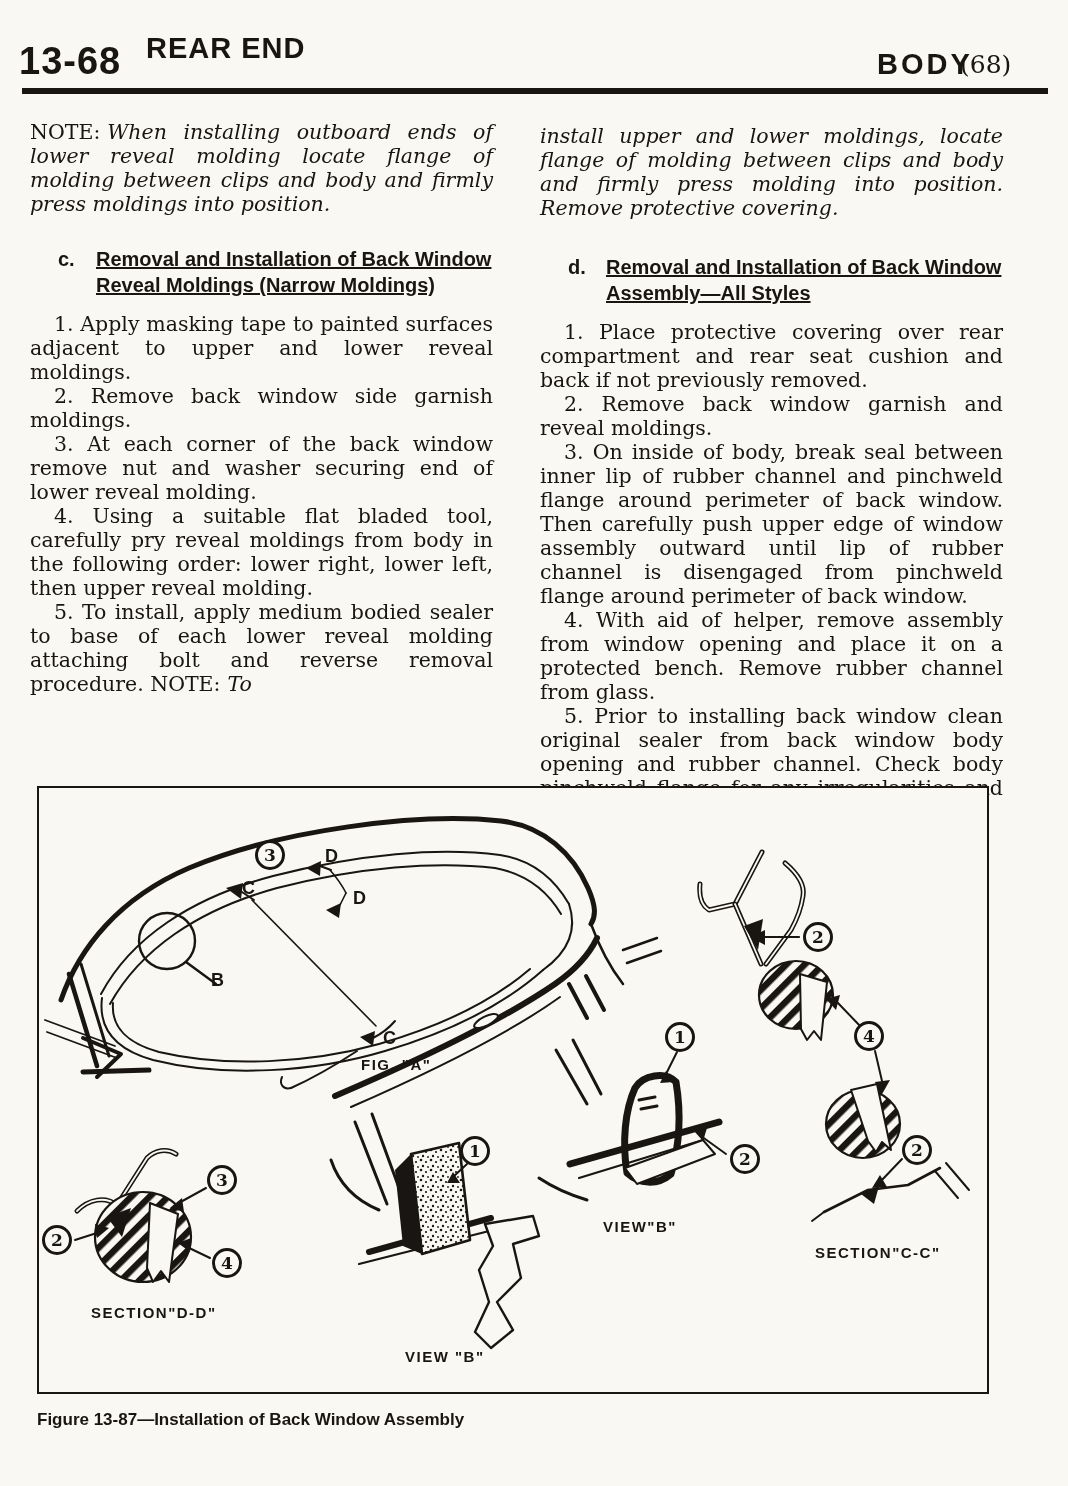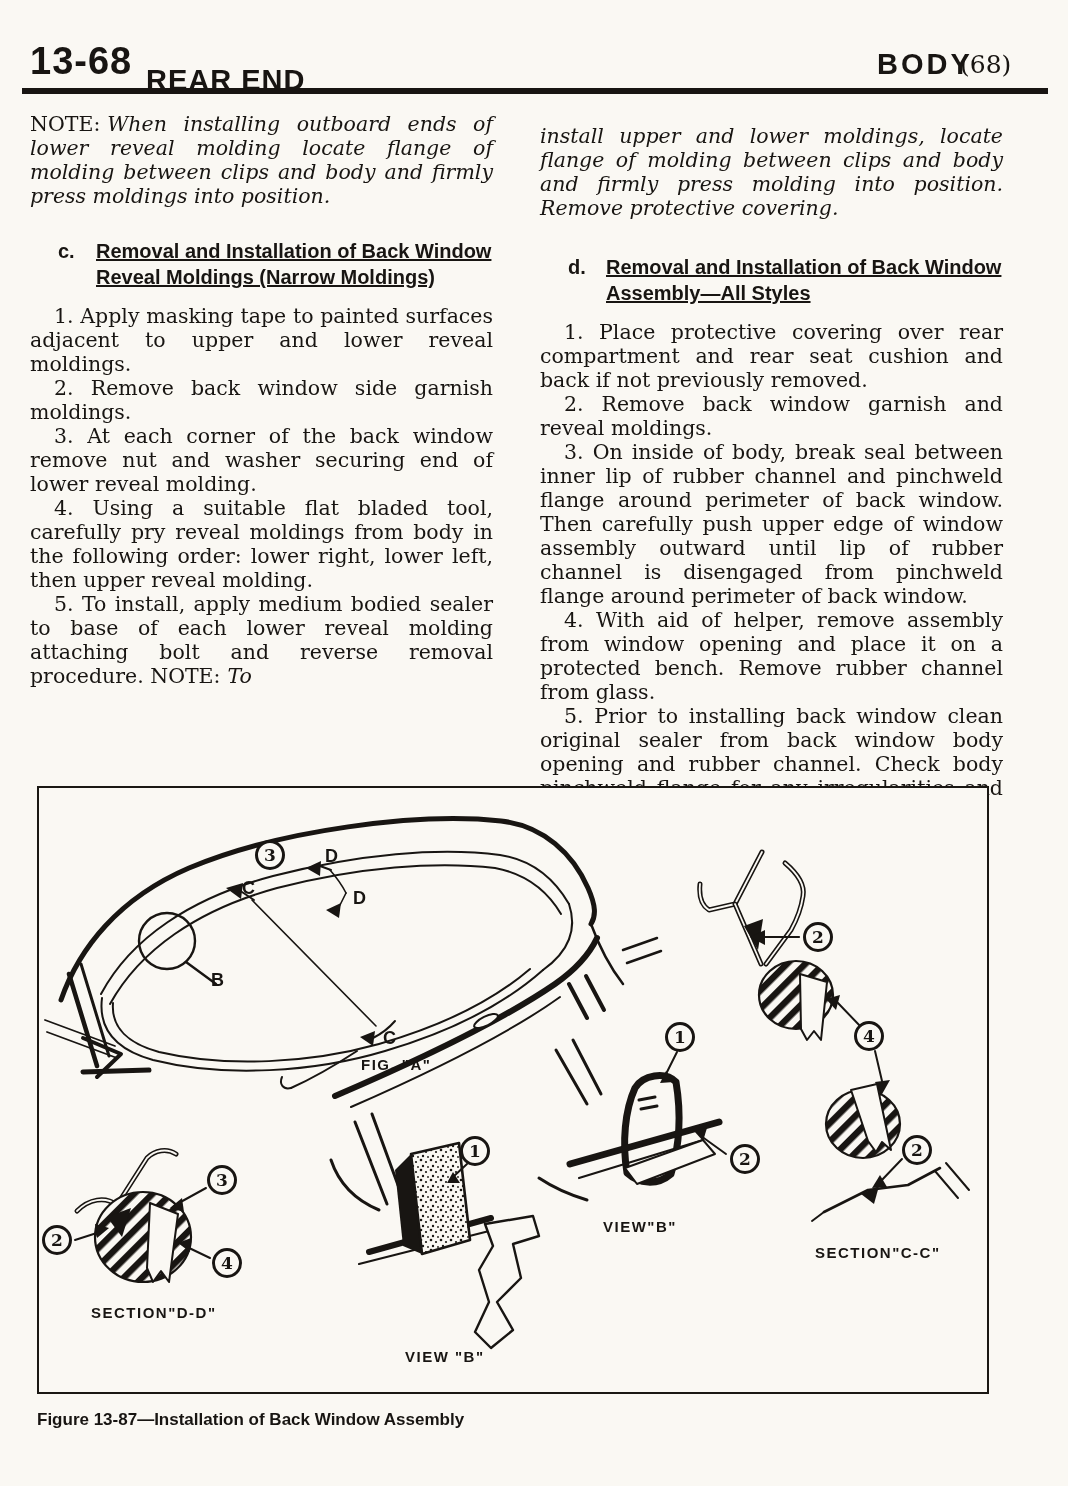--- a/index.html
+++ b/index.html
@@ -2,32 +2,32 @@
 <html><head>
 <meta charset="utf-8">
 <style>
   html,body{margin:0;padding:0;}
   body{
     width:1068px;height:1486px;position:relative;
     background:#faf8f3;color:#181512;
     font-family:"DejaVu Serif", serif;
     overflow:hidden;
   }
-  .hdr-code{position:absolute;left:30px;top:40px;font:bold 38px "Liberation Sans",sans-serif;letter-spacing:1px;}
-  .hdr-section{position:absolute;left:146px;top:64px;font:bold 29px "Liberation Sans",sans-serif;letter-spacing:1px;}
+  .hdr-code{position:absolute;left:19px;top:40px;font:bold 38px "Liberation Sans",sans-serif;letter-spacing:1px;}
+  .hdr-section{position:absolute;left:146px;top:32px;font:bold 29px "Liberation Sans",sans-serif;letter-spacing:1px;}
   .hdr-book{position:absolute;left:850px;top:48px;font:bold 29px "Liberation Sans",sans-serif;letter-spacing:3px;margin-left:27px;}
   .hdr-page{position:absolute;left:960px;top:50px;font-size:25px;}
   .hdr-rule{position:absolute;left:22px;top:88px;width:1026px;height:6px;background:#181512;}
 
   .col{position:absolute;top:100px;width:463px;font-size:20.5px;line-height:24px;text-align:justify;}
   #left-col{left:30px;}
   #right-col{left:540px;margin-top:24px;}
   .col p{margin:0;}
   p.step{text-indent:24px;}
-  p.note{margin-top:12px;}
+  p.note{margin-top:20px;}
   .note-label{margin-right:7px;}
   .ital{font-style:italic;}
   p.subhead{
     font-family:"Liberation Sans",sans-serif;font-weight:bold;
     font-size:20px;line-height:26px;text-align:left;
     margin:30px 0 14px 0;padding-left:66px;text-indent:-38px;text-decoration:underline;
   }
   #right-col p.subhead{margin-top:34px;}
   .sub-letter{display:inline-block;width:38px;text-indent:0;}
 

